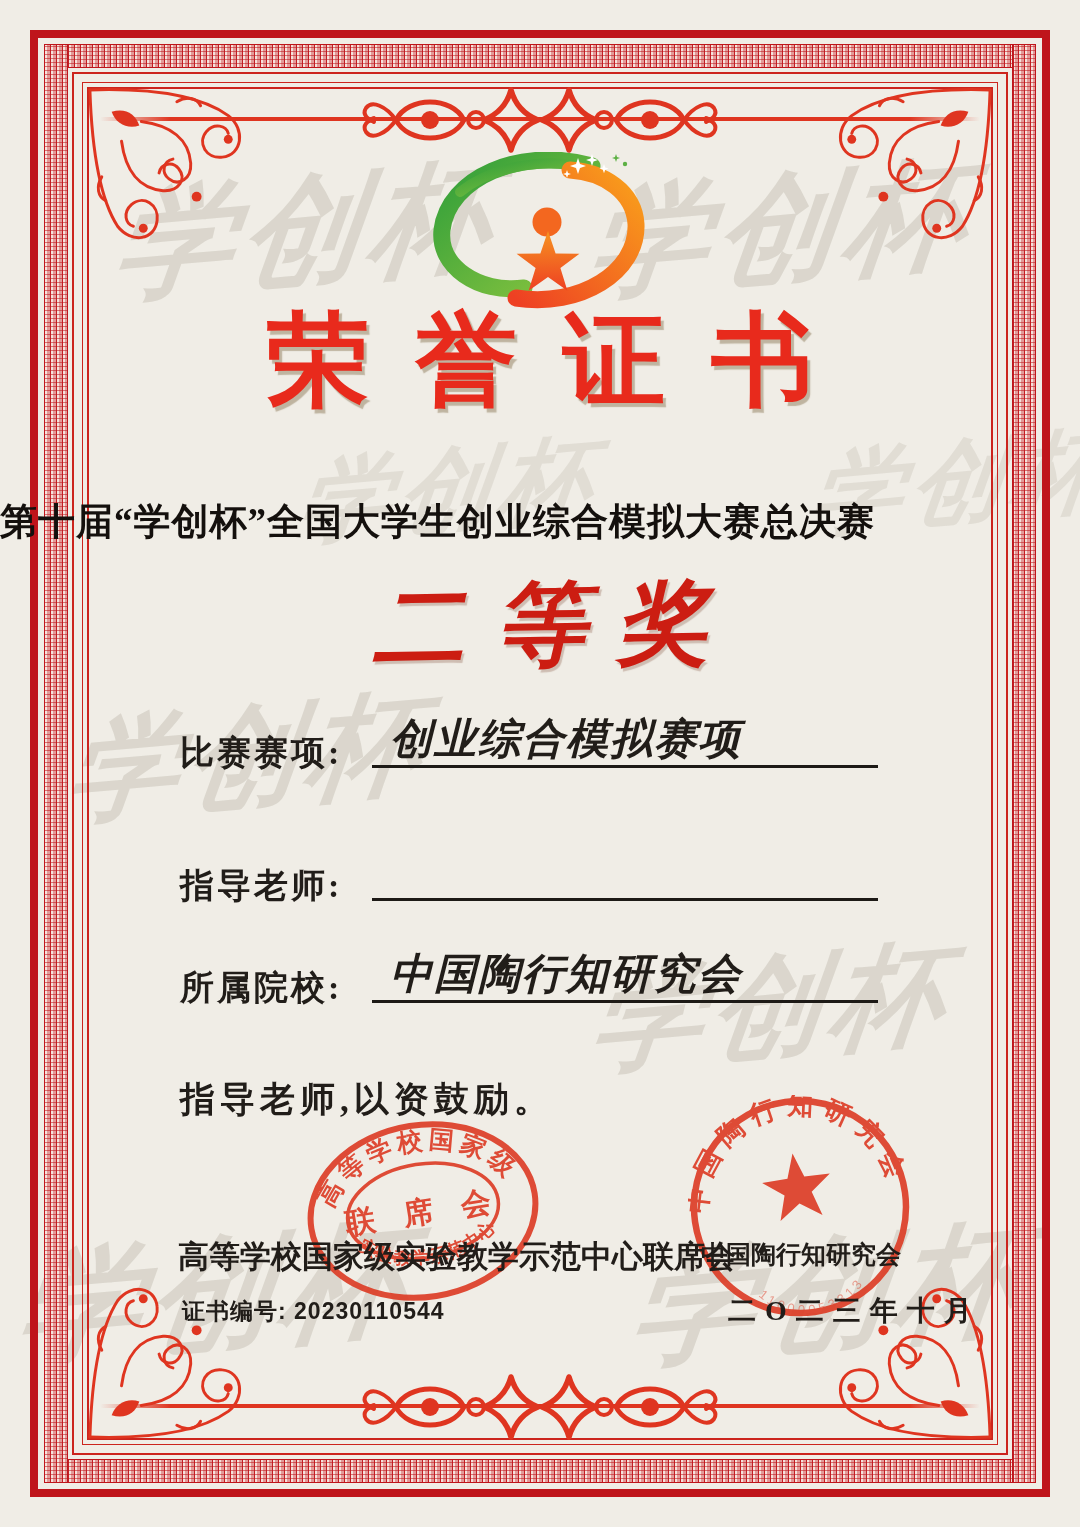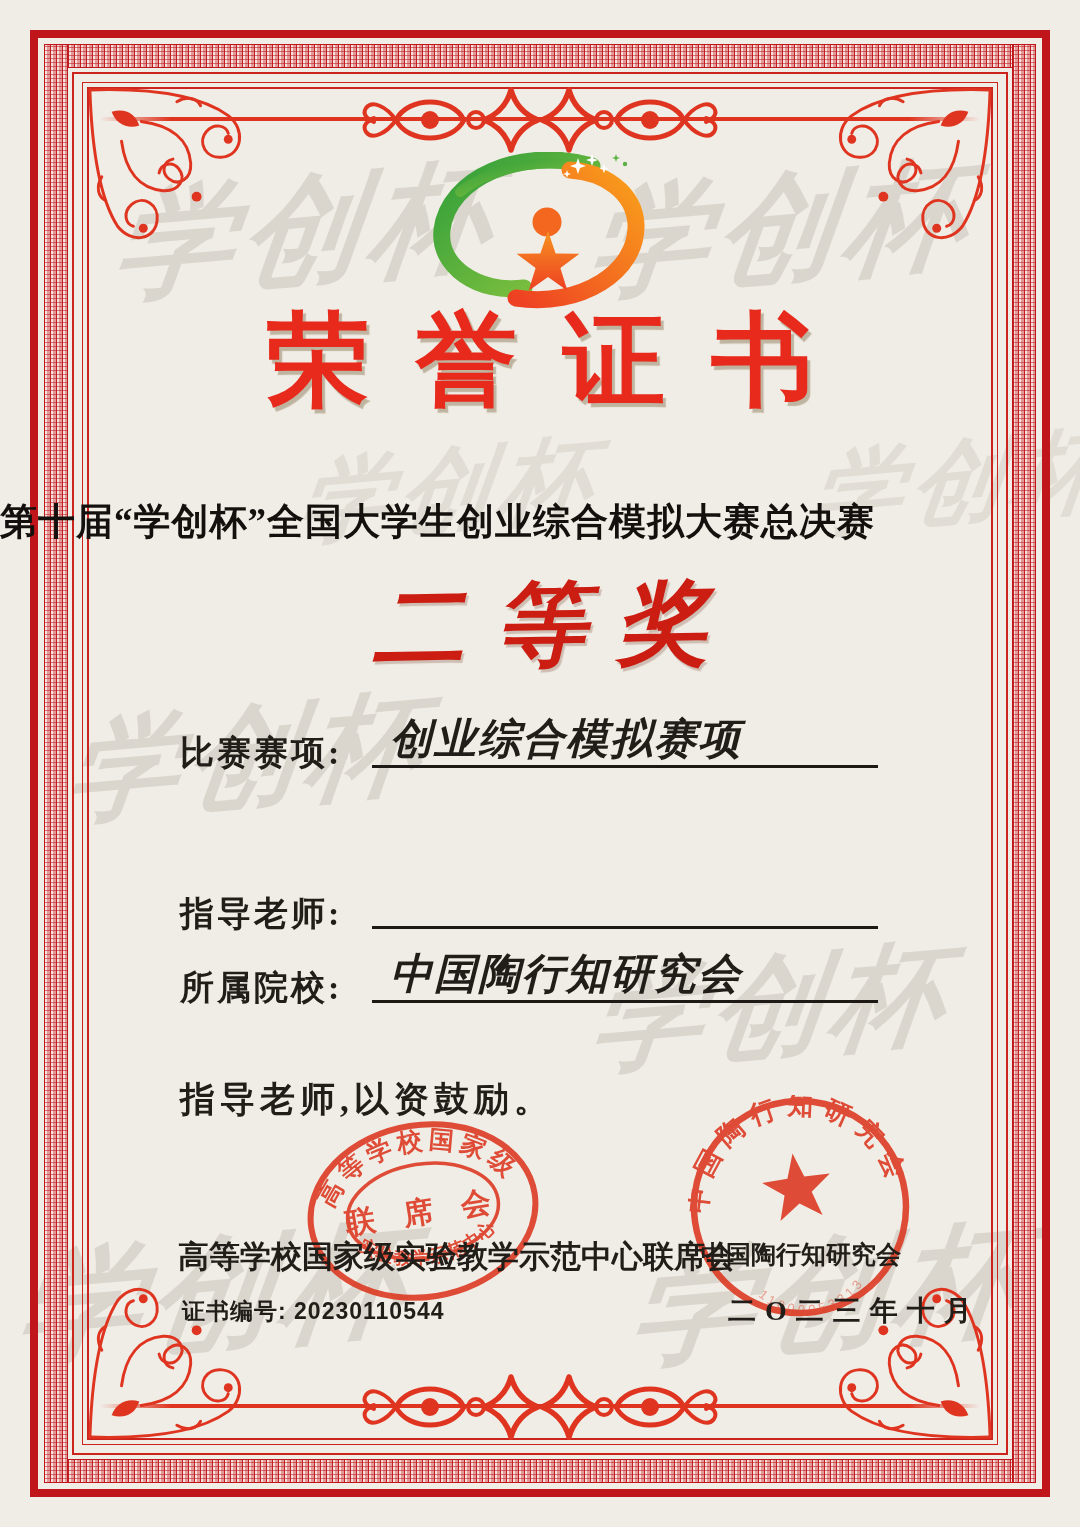--- a/index.html
+++ b/index.html
@@ -203,21 +203,21 @@
 
   <div class="title">荣誉证书</div>
   <div class="subtitle">第十届“学创杯”全国大学生创业综合模拟大赛总决赛</div>
   <div class="award">二等奖</div>
 
   <div class="field-row" style="top:723px">
     <span class="f-label">比赛赛项:</span>
     <span class="f-value">创业综合模拟赛项</span>
     <span class="f-line"></span>
   </div>
-  <div class="field-row" style="top:884px">
+  <div class="field-row" style="top:856px">
     <span class="f-label">指导老师:</span>
     <span class="f-line"></span>
   </div>
   <div class="field-row" style="top:958px">
     <span class="f-label">所属院校:</span>
     <span class="f-value">中国陶行知研究会</span>
     <span class="f-line"></span>
   </div>
 
   <div class="statement">指导老师,以资鼓励。</div>

